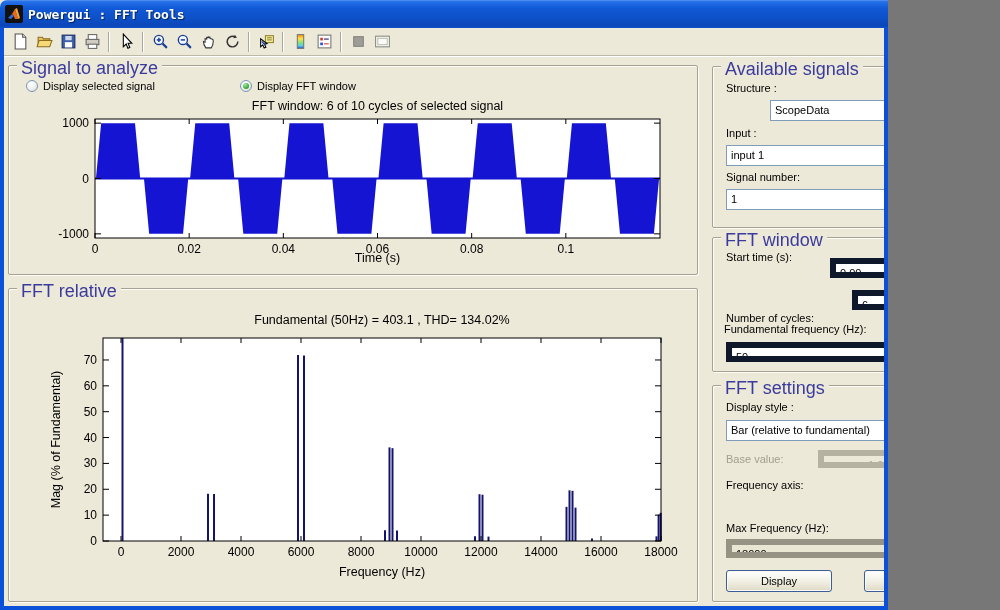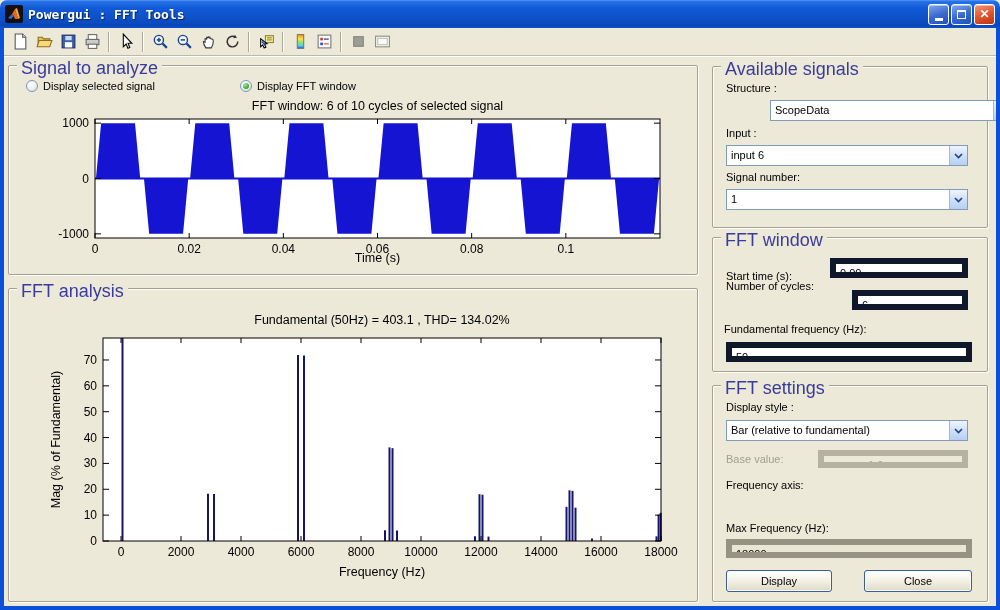--- a/index.html
+++ b/index.html
@@ -1,16 +1,16 @@
 <!DOCTYPE html>
 <html><head>
 <meta charset="utf-8">
 <style>
   html,body{margin:0;padding:0;background:#777;}
-  .window{position:relative;width:1000px;height:610px;background:#ECE9D8;
+  .window{position:relative;width:888px;height:610px;background:#ECE9D8;
     font-family:"Liberation Sans",sans-serif;font-size:11px;color:#000;overflow:hidden;}
   
   .border-l,.border-r,.border-b{position:absolute;background:#0b50d8;z-index:60;}
   .border-l{left:0;top:28px;bottom:0;width:4px;}
   .border-r{right:0;top:28px;bottom:0;width:4px;}
   .border-b{left:0;right:0;bottom:0;height:4px;}
   .titlebar{position:absolute;left:0;top:0;width:1000px;height:28px;z-index:70;
     background:linear-gradient(180deg,#5a96f2 0%,#2470e8 6%,#1159d6 30%,#0d4fc6 70%,#0a46b8 92%,#0d52cc 100%);
     border-radius:7px 7px 0 0;display:flex;align-items:center;padding:0 5px;box-sizing:border-box;}
   .title-text{color:#fff;font-family:"DejaVu Sans Mono",monospace;font-weight:bold;font-size:13px;
@@ -246,21 +246,21 @@
       <line x1="620" y1="82.5" x2="614" y2="82.5" stroke="#000"></line>
       <text x="49" y="86.5" text-anchor="end" font-size="12" fill="#000">0</text>
       <line x1="55" y1="27.15116279069767" x2="61" y2="27.15116279069767" stroke="#000"></line>
       <line x1="620" y1="27.15116279069767" x2="614" y2="27.15116279069767" stroke="#000"></line>
       <text x="49" y="31.15116279069767" text-anchor="end" font-size="12" fill="#000">1000</text>
       <text x="337.5" y="14" text-anchor="middle" font-size="12.5" fill="#000">FFT window: 6 of 10 cycles of selected signal</text>
       <text x="337.5" y="166" text-anchor="middle" font-size="12.5" fill="#000">Time (s)</text>
     </svg>
 
   <div class="group" style="left:8px;top:288px;width:688px;height:312px;">
-    <span class="group-title">FFT analysis</span>
+    <span class="group-title">FFT relative</span>
   </div>
   <svg id="fft-svg" style="position:absolute;left:40px;top:300px;" width="650" height="298">
       <rect x="63" y="38" width="558" height="203" fill="#fff"></rect>
       <line x1="82.5" y1="241" x2="82.5" y2="38" stroke="#14146e" stroke-width="2"></line>
       <line x1="168" y1="241" x2="168" y2="193.6764331210191" stroke="#14146e" stroke-width="2"></line>
       <line x1="174" y1="241" x2="174" y2="193.93503184713376" stroke="#14146e" stroke-width="2"></line>
       <line x1="258" y1="241" x2="258" y2="55.06751592356687" stroke="#14146e" stroke-width="2"></line>
       <line x1="264" y1="241" x2="264" y2="55.584713375796184" stroke="#14146e" stroke-width="2"></line>
       <line x1="345" y1="241" x2="345" y2="230.13885350318472" stroke="#14146e" stroke-width="2"></line>
       <line x1="349.5" y1="241" x2="349.5" y2="147.38726114649683" stroke="#14146e" stroke-width="2"></line>
@@ -345,43 +345,43 @@
   <div class="combo" style="left:726px;top:100px;width:242px;margin-left:44px;">
     <span class="val">ScopeData</span>
     <span class="drop">
         <svg width="9" height="6" viewBox="0 0 9 6">
           <path d="M1 1l3.5 3.5L8 1" fill="none" stroke="#1b3f93" stroke-width="1.6"></path>
         </svg>
       </span>
   </div>
   <span class="lbl" style="left:726px;top:127px;">Input :</span>
   <div class="combo" style="left:726px;top:145px;width:242px;">
-    <span class="val">input 6</span>
+    <span class="val">input 1</span>
     <span class="drop">
         <svg width="9" height="6" viewBox="0 0 9 6">
           <path d="M1 1l3.5 3.5L8 1" fill="none" stroke="#1b3f93" stroke-width="1.6"></path>
         </svg>
       </span>
   </div>
   <span class="lbl" style="left:726px;top:171px;">Signal number:</span>
   <div class="combo" style="left:726px;top:189px;width:242px;">
     <span class="val">1</span>
     <span class="drop">
         <svg width="9" height="6" viewBox="0 0 9 6">
           <path d="M1 1l3.5 3.5L8 1" fill="none" stroke="#1b3f93" stroke-width="1.6"></path>
         </svg>
       </span>
   </div>
 
   <div class="group" style="left:712px;top:237px;width:274px;height:133px;">
     <span class="group-title">FFT window</span>
   </div>
-  <span class="lbl" style="left:726px;top:270px;">Start time (s):</span>
+  <span class="lbl" style="left:726px;top:251px;">Start time (s):</span>
   <div class="tinput" style="left:830px;top:258px;width:138px;">0.00</div>
-  <span class="lbl" style="left:726px;top:280px;">Number of cycles:</span>
+  <span class="lbl" style="left:726px;top:312px;">Number of cycles:</span>
   <div class="tinput" style="left:852px;top:290px;width:116px;">6</div>
   <span class="lbl" style="left:724px;top:323px;">Fundamental frequency (Hz):</span>
   <div class="tinput" style="left:726px;top:342px;width:246px;">50</div>
 
   <div class="group" style="left:712px;top:385px;width:274px;height:215px;">
     <span class="group-title">FFT settings</span>
   </div>
   <span class="lbl" style="left:726px;top:401px;">Display style :</span>
   <div class="combo" style="left:726px;top:420px;width:242px;">
     <span class="val">Bar (relative to fundamental)</span>

